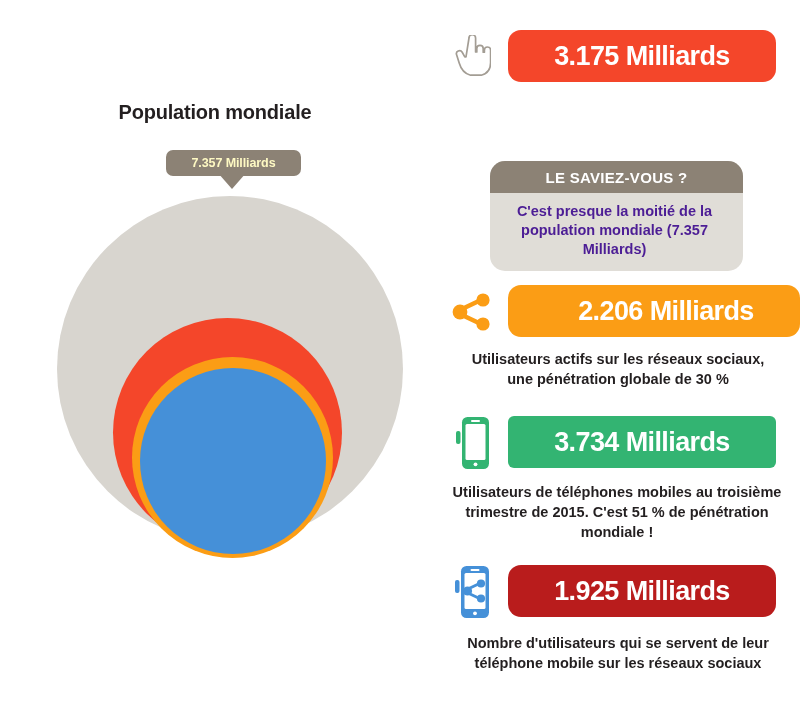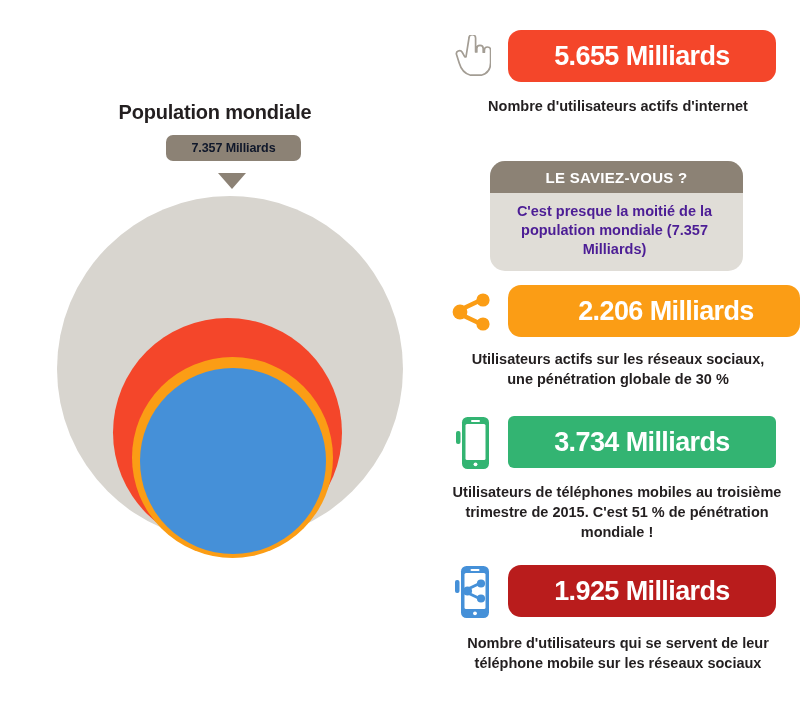--- a/index.html
+++ b/index.html
@@ -29,25 +29,25 @@
     width: 430px;
     text-align: center;
     font-size: 20px;
     font-weight: bold;
     letter-spacing: -0.2px;
     color: #231f20;
   }
 
   #world-pop-badge {
     position: absolute;
-    left: 166px; top: 135px;
+    left: 166px; top: 150px;
     width: 135px; height: 26px;
     background: #8c8275;
     border-radius: 7px;
-    color: #0f172a;
+    color: #fef9c3;
     font-size: 12.5px;
     font-weight: bold;
     display: flex;
     align-items: center;
     justify-content: center;
     letter-spacing: -0.1px;
   }
   #world-pop-badge-pointer {
     position: absolute;
     left: 218px; top: 173px;
@@ -179,23 +179,22 @@
 
 <div id="right-panel">
 
   <div class="stat-block" id="block-internet">
     <div class="stat-row">
       <div class="stat-icon">
         <svg width="36" height="44" viewBox="0 0 36 44" aria-hidden="true">
           <path d="M14 3 a3.3 3.3 0 0 1 6.6 0 v14 h1.2 v-3.4 a3.2 3.2 0 0 1 6.4 0 v3.6 h1.2 v-2.1 a3.1 3.1 0 0 1 6.2 0 v2.4 q0 1 0 2 v8.3 q0 9.9 -9.3 12.4 h-10.8 q-8.4 -2.1 -11.3 -12.2 l-2.6 -8.2 a3.1 3.1 0 0 1 5.6 -2.6 l2.6 4.6 h1.2 z" fill="#ffffff" stroke="#a39d94" stroke-width="1.7" stroke-linejoin="round"></path>
         </svg>
       </div>
-      <div class="stat-pill">5.655 Milliards</div>
-    </div>
-    <div class="stat-caption">Nombre d'utilisateurs actifs d'internet</div>
+      <div class="stat-pill">3.175 Milliards</div>
+    </div>
   </div>
 
   <div id="did-you-know">
     <div id="dyk-header">LE SAVIEZ-VOUS ?</div>
     <div id="dyk-body">C'est presque la moitié de la population mondiale (7.357 Milliards)</div>
   </div>
 
   <div class="stat-block" id="block-social">
     <div class="stat-row">
       <div class="stat-icon">

